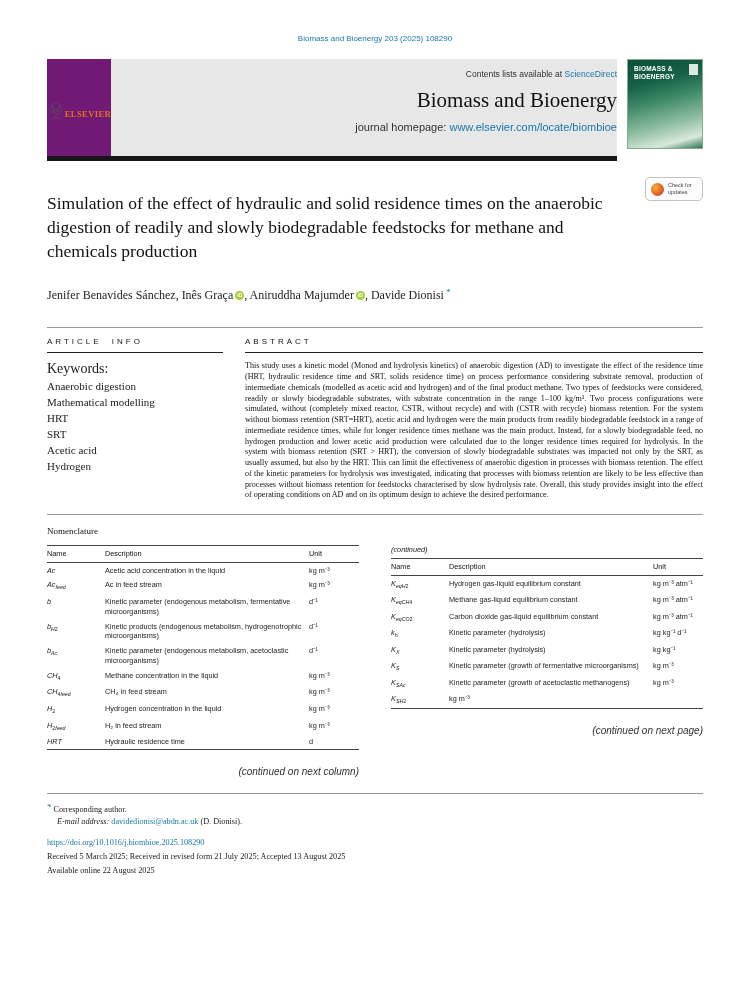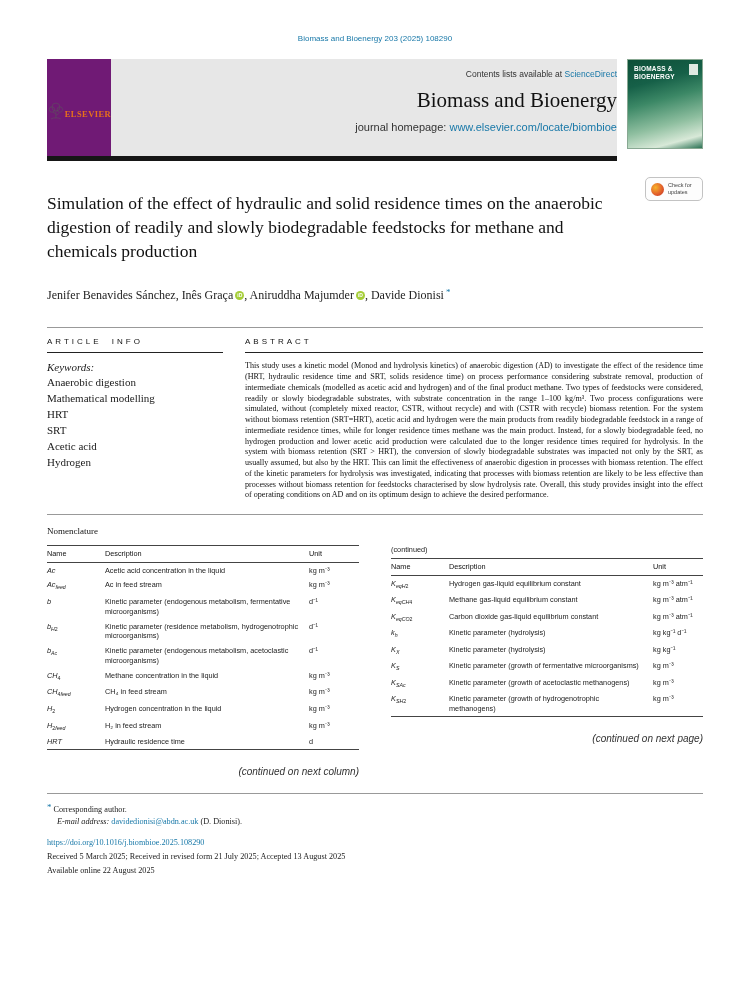--- a/index.html
+++ b/index.html
@@ -37,30 +37,30 @@
   .orcid{display:inline-block;width:9px;height:9px;border-radius:50%;background:#a6ce39;color:#fff;
     font-family:"Liberation Sans",sans-serif;font-size:5px;font-weight:bold;text-align:center;line-height:9px;vertical-align:2px;margin-left:2px;cursor:pointer;}
   .corr-mark{color:#1878a8;font-size:9px;vertical-align:4px;margin-left:2px;}
   .affiliation{margin-top:9px;font-style:italic;font-size:7.8px;color:#222;}
   
   .info-abstract-wrap{margin-top:24px;border-top:1px solid #999;padding-top:9px;display:flex;gap:22px;}
   .col-info{width:176px;flex:none;}
   .col-abstract{flex:1;}
   .sec-heading{font-family:"Liberation Sans",sans-serif;font-size:8px;letter-spacing:3px;word-spacing:5px;color:#111;}
   .heading-rule{border-top:1.5px solid #222;margin:6px 0 8px;}
-  .keywords-label{font-style:italic;font-size:11px;margin-bottom:2px;}
+  .keywords-label{font-size:14px;margin-bottom:2px;}
   .keyword{font-size:11px;line-height:1.45;}
   .abstract-text{font-size:8.1px;line-height:1.33;text-align:justify;color:#111;}
   .section-bottom-rule{border-top:1px solid #999;margin-top:13px;}
   
   .nomenclature{margin-top:11px;}
   .nom-heading{font-size:9px;color:#111;}
   .nom-cols{display:flex;gap:32px;margin-top:9px;font-family:"Liberation Sans",sans-serif;}
   .nom-col{flex:1;min-width:0;}
-  .continued-label{font-size:7.3px;margin-bottom:4px;font-family:"Liberation Sans",sans-serif;}
+  .continued-label{font-style:italic;font-size:7.3px;margin-bottom:4px;font-family:"Liberation Sans",sans-serif;}
   .ntable{border-top:1.2px solid #444;border-bottom:.8px solid #444;}
   .nrow{display:grid;grid-template-columns:52px 1fr 50px;column-gap:6px;padding:2.5px 0;font-size:7.3px;line-height:1.35;color:#222;}
   .nrow.nhead{border-bottom:.8px solid #444;padding:3px 0;color:#111;}
   .nname i{font-style:italic;}
   .nname sub{font-size:.72em;}
   .nfooter{font-style:italic;font-size:10px;text-align:right;margin-top:16px;color:#333;}
   
   .footnotes{margin-top:16px;border-top:1px solid #999;padding-top:8px;font-size:8.2px;color:#1a1a1a;}
   .fn-line{margin:0 0 3px;}
   .fn-indent{padding-left:10px;}
@@ -171,21 +171,21 @@
               <div>Ac in feed stream</div>
               <div>kg m⁻³</div>
             </div>
           <div class="nrow">
               <div class="nname"><i>b</i></div>
               <div>Kinetic parameter (endogenous metabolism, fermentative microorganisms)</div>
               <div>d⁻¹</div>
             </div>
           <div class="nrow">
               <div class="nname"><i>b</i><sub><i>H</i>2</sub></div>
-              <div>Kinetic parameter (residence metabolism, hydrogenotrophic microorganisms)</div>
+              <div>Kinetic products (endogenous metabolism, hydrogenotrophic microorganisms)</div>
               <div>d⁻¹</div>
             </div>
           <div class="nrow">
               <div class="nname"><i>b</i><sub><i>Ac</i></sub></div>
               <div>Kinetic parameter (endogenous metabolism, acetoclastic microorganisms)</div>
               <div>d⁻¹</div>
             </div>
           <div class="nrow">
               <div class="nname"><i>CH</i><sub>4</sub></div>
               <div>Methane concentration in the liquid</div>
@@ -252,21 +252,20 @@
               <div>Kinetic parameter (growth of fermentative microorganisms)</div>
               <div>kg m⁻³</div>
             </div>
           <div class="nrow">
               <div class="nname"><i>K</i><sub><i>SAc</i></sub></div>
               <div>Kinetic parameter (growth of acetoclastic methanogens)</div>
               <div>kg m⁻³</div>
             </div>
           <div class="nrow">
               <div class="nname"><i>K</i><sub><i>SH</i>2</sub></div>
-              <div>Kinetic parameter (growth of hydrogenotrophic methanogens)</div>
               <div>kg m⁻³</div>
             </div>
         </div>
         <div class="nfooter">(continued on next page)</div>
       </div>
     </div>
   </div>
 
   <div class="footnotes">
     <p class="fn-line"><span class="corr-mark" style="vertical-align:2px;margin-left:0">*</span><span> Corresponding author.</span></p>

